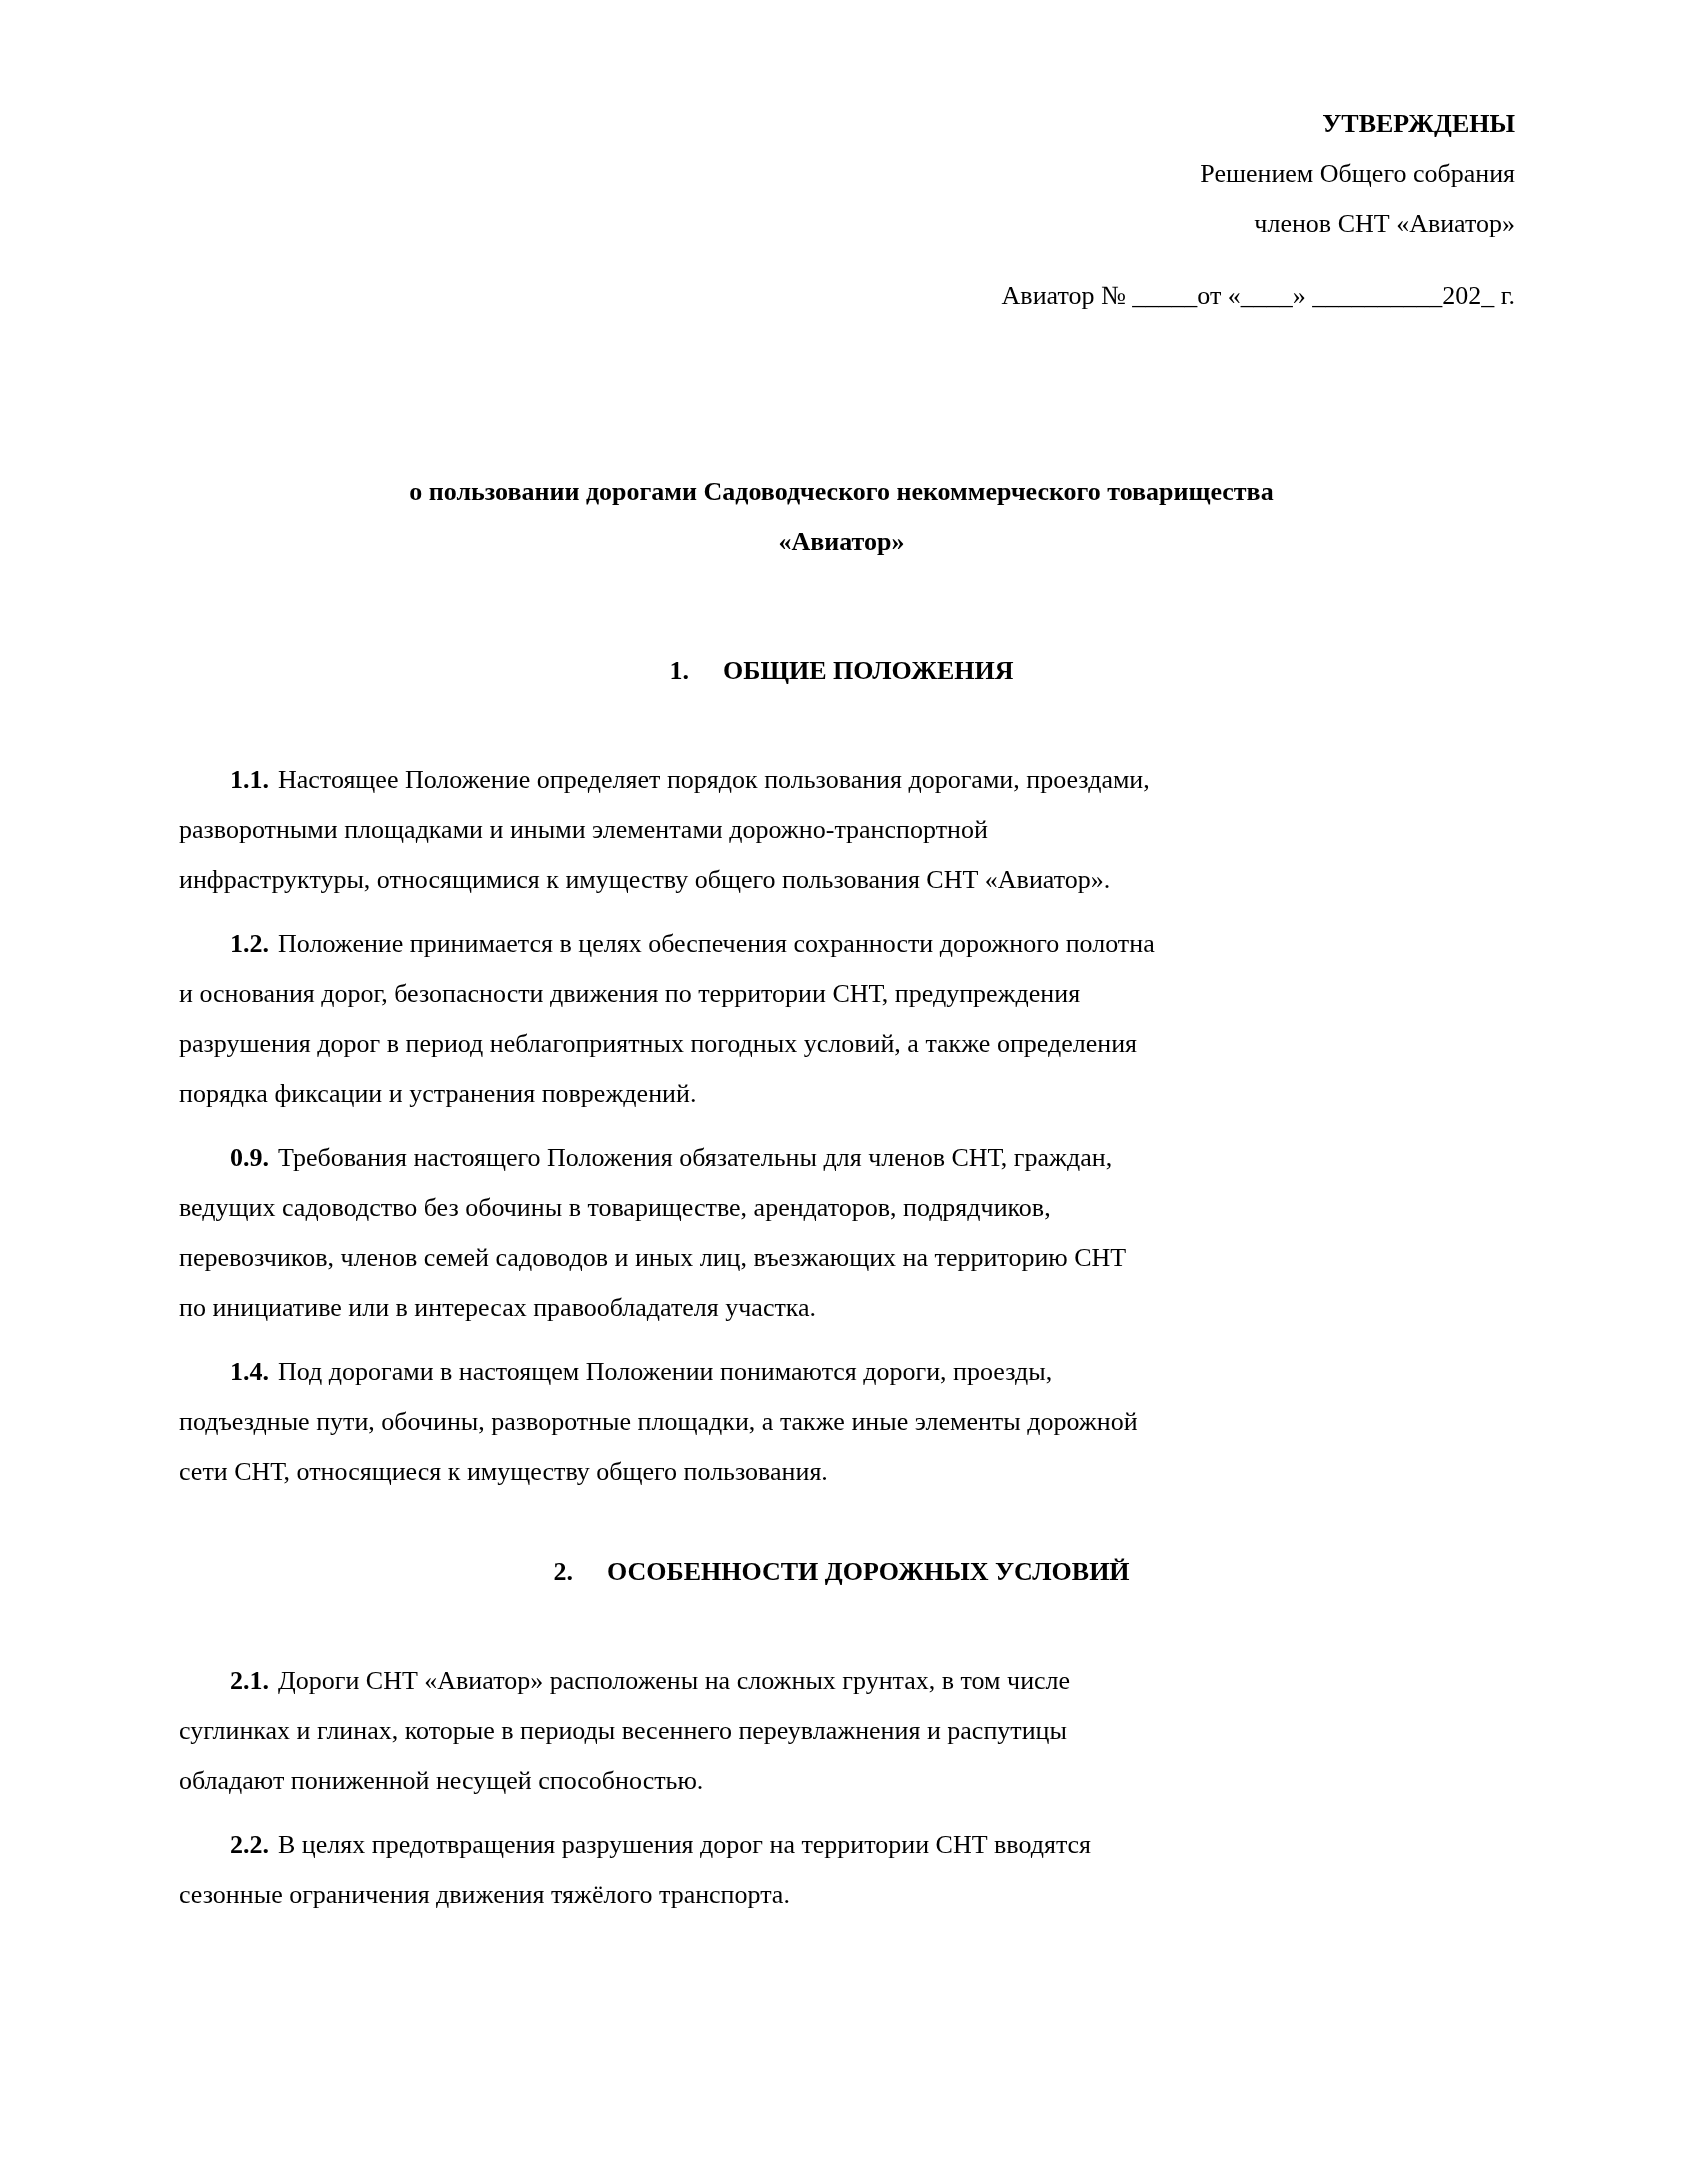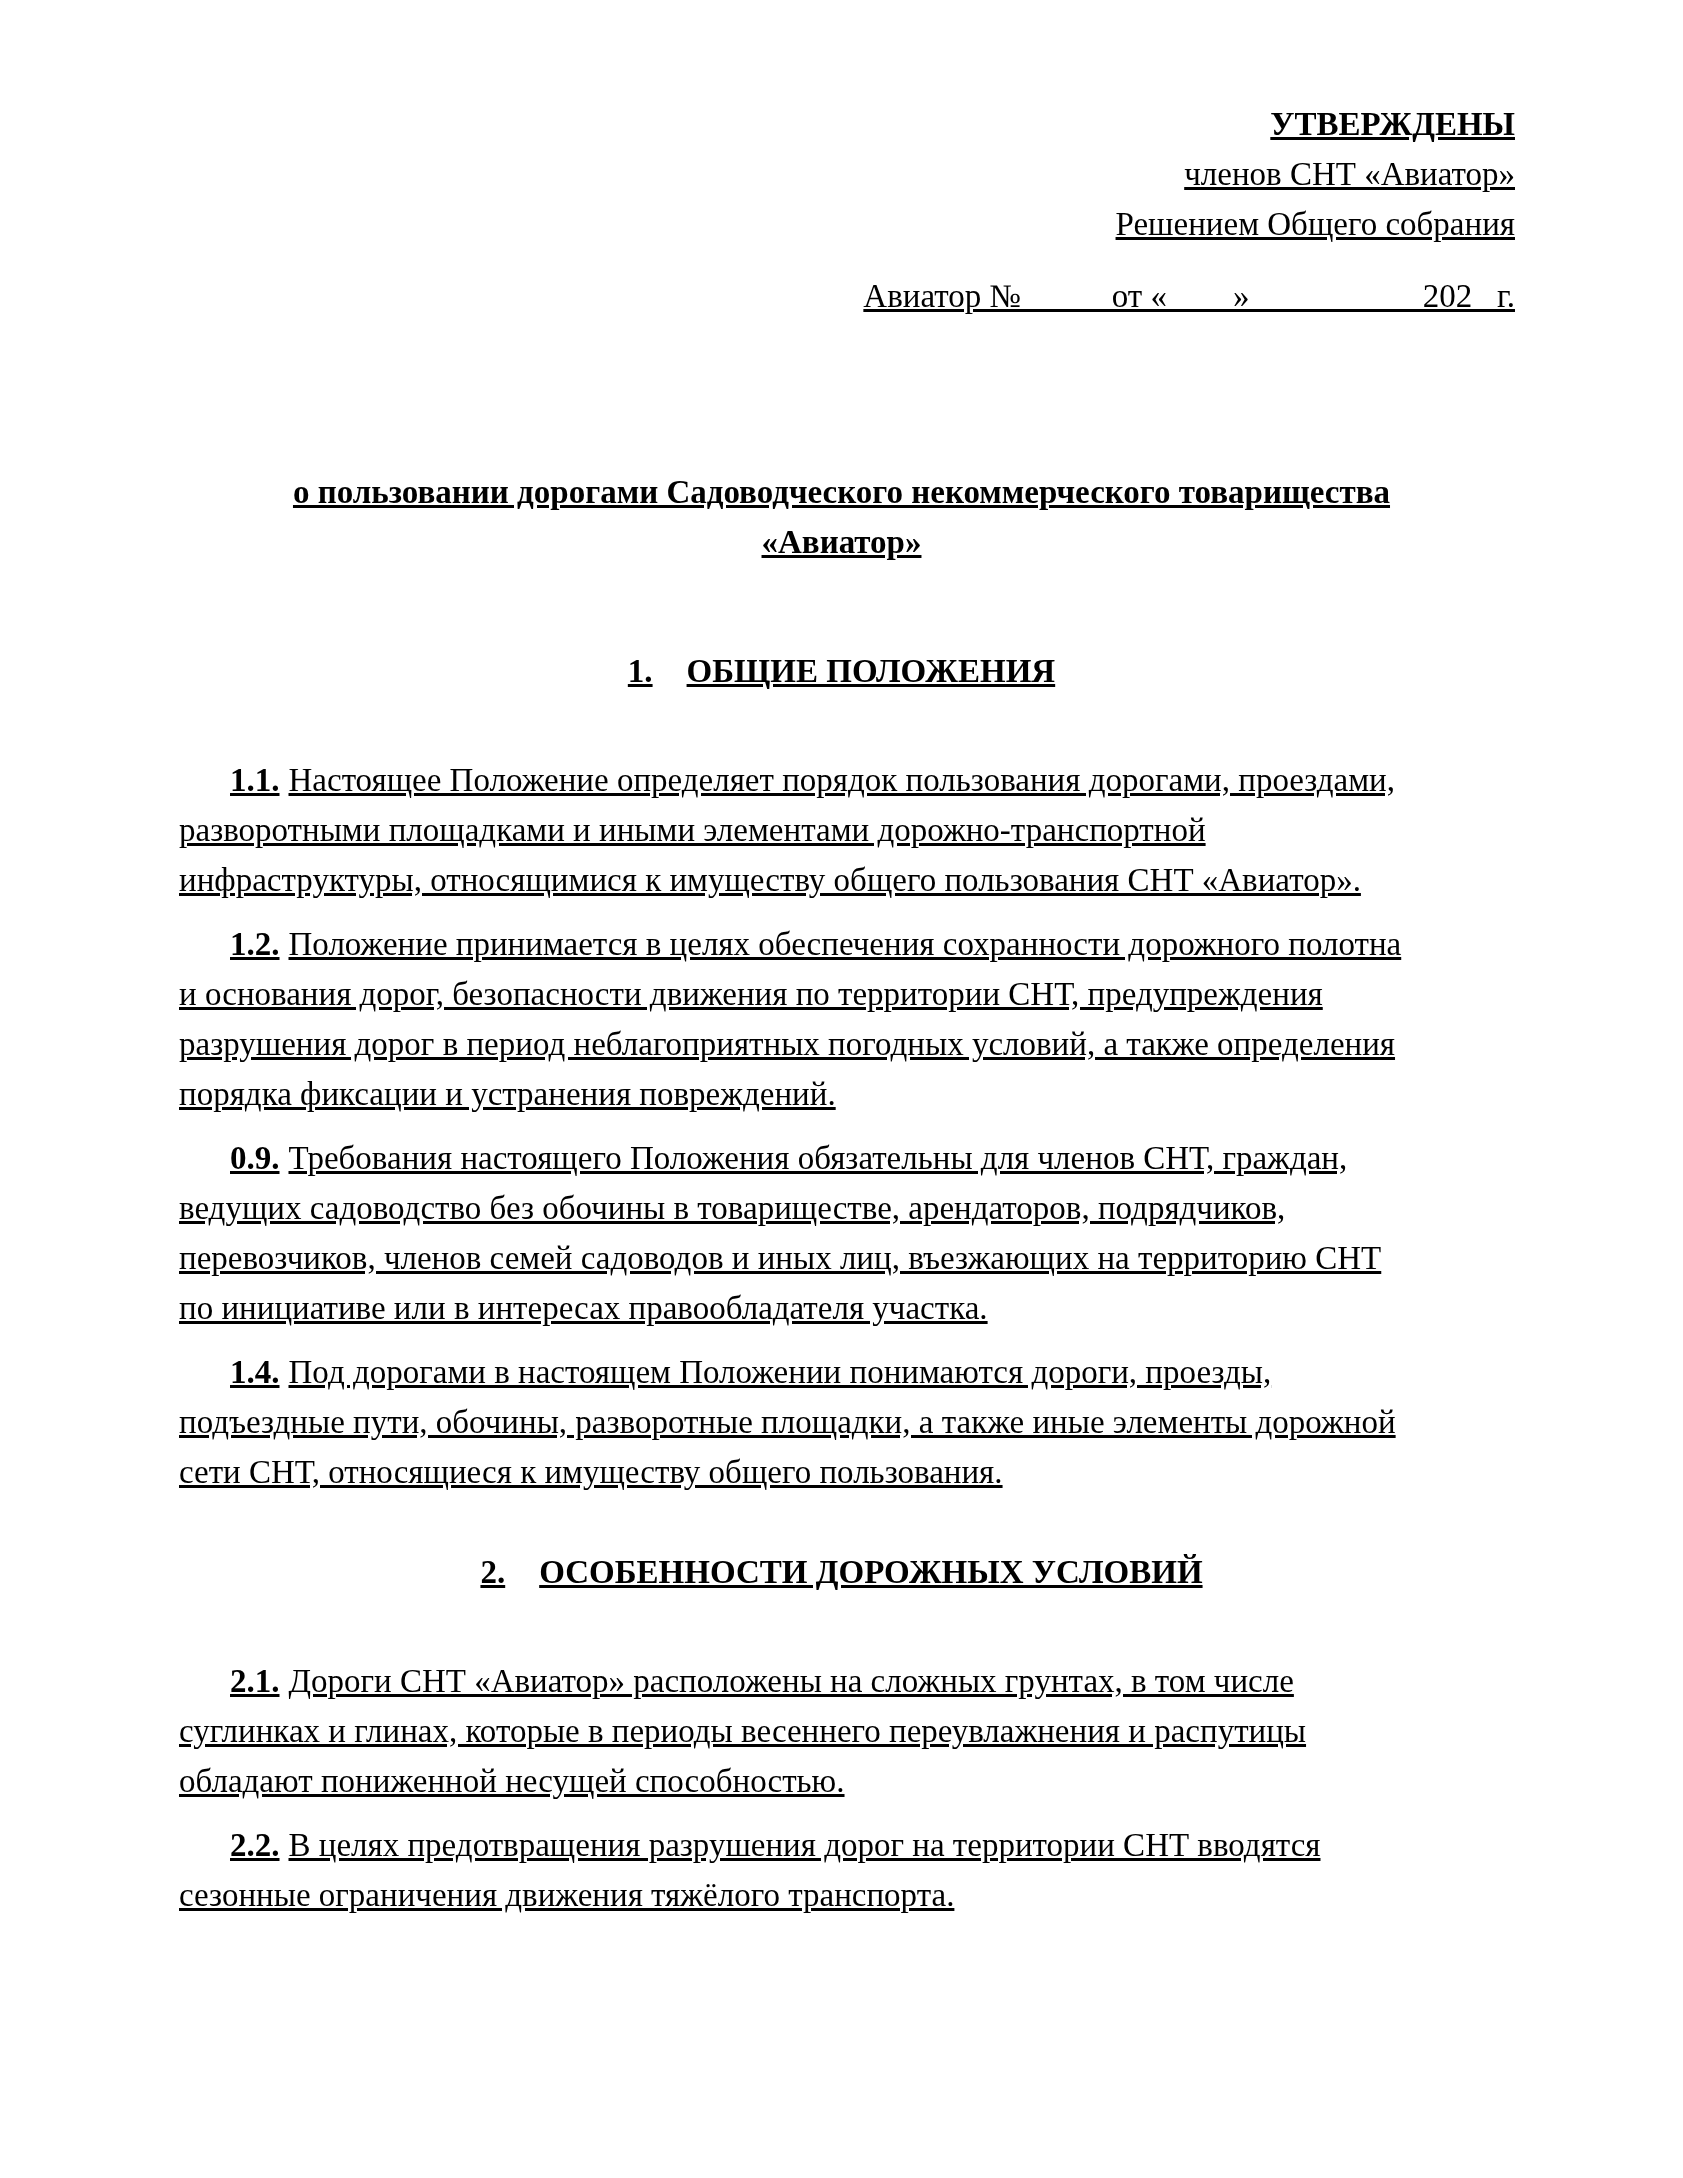--- a/index.html
+++ b/index.html
@@ -15,23 +15,22 @@
     background: #ffffff;
     color: #000000;
     font-family: "Liberation Serif", "DejaVu Serif", serif;
     font-size: 33px;
     line-height: 50px;
     padding: 99px 168px 0 168px;
     overflow: hidden;
   }
   p, h1, h2 {
     margin: 0;
-    font-size: 33px;
+    font-size: 26px;
     line-height: 50px;
-    text-decoration: underline;
   }
   .approval {
     text-align: right;
   }
   .approval .protocol {
     margin-top: 22px;
   }
   .bold {
     font-weight: bold;
   }
@@ -60,22 +59,22 @@
     white-space: pre;
   }
 </style>
 </head>
 <body>
 
 <div class="page">
 
   <div class="approval">
     <p class="bold">УТВЕРЖДЕНЫ</p>
+    <p>Решением Общего собрания</p>
     <p>членов СНТ «Авиатор»</p>
-    <p>Решением Общего собрания</p>
     <p class="protocol">Авиатор № _____от «____» __________202_ г.</p>
   </div>
 
   <div class="title-block">
     <p>о пользовании дорогами Садоводческого некоммерческого товарищества</p>
     <p>«Авиатор»</p>
   </div>
 
   <h2 class="section-heading"><span class="snum">1.</span><span>ОБЩИЕ ПОЛОЖЕНИЯ</span></h2>
 

